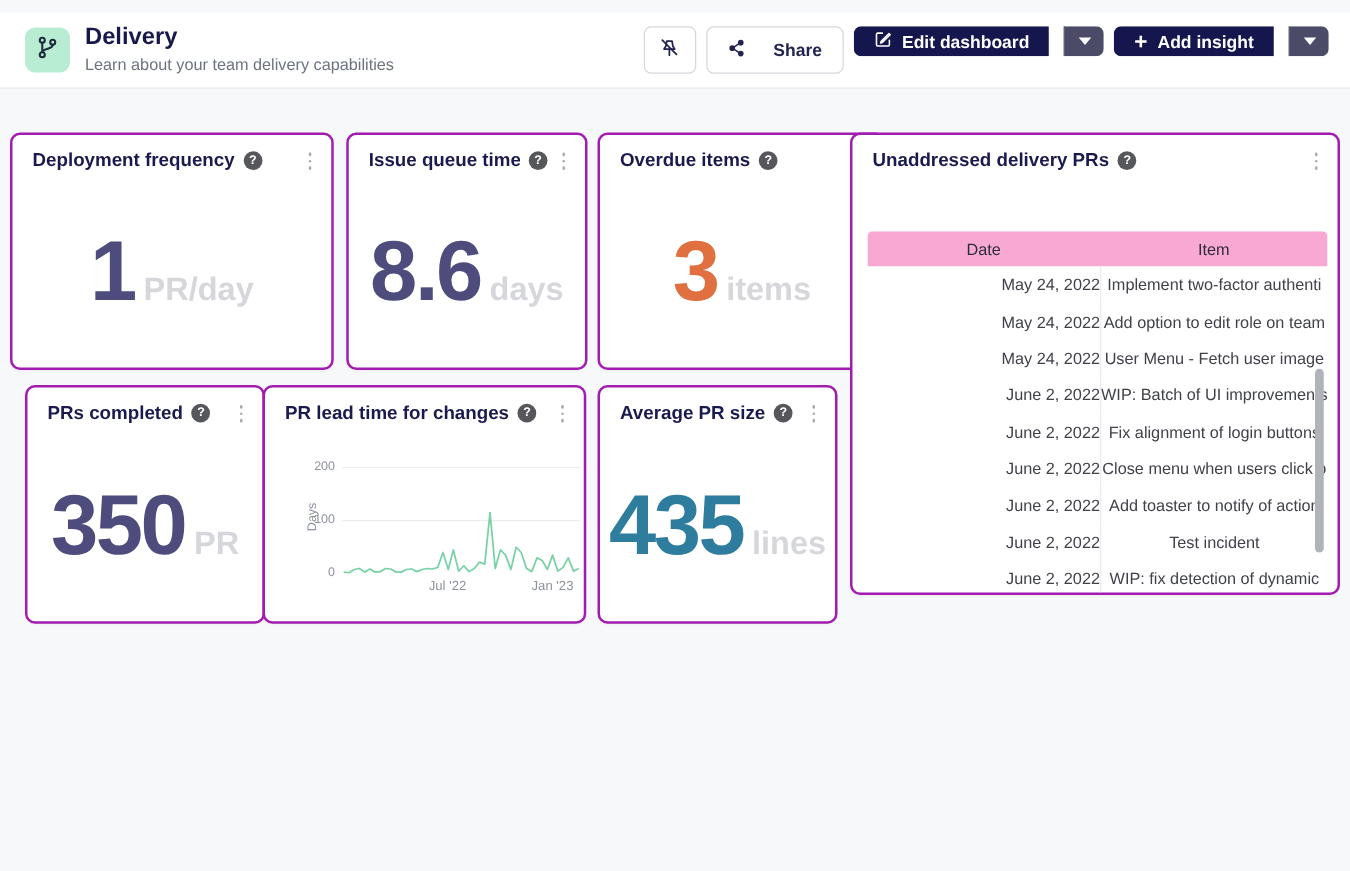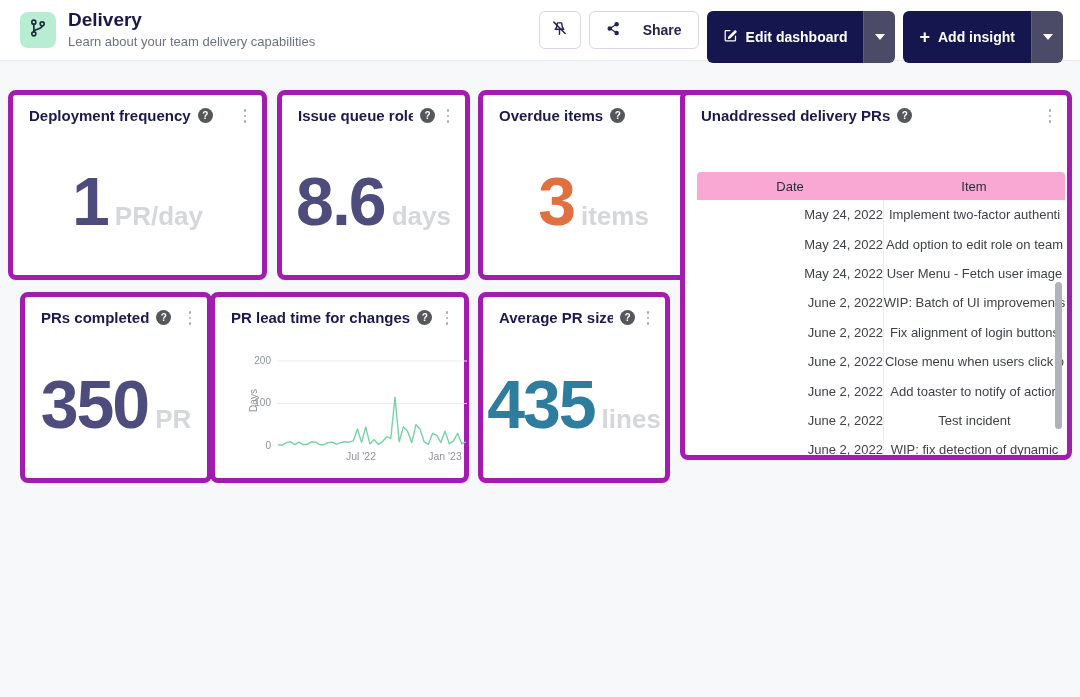--- a/index.html
+++ b/index.html
@@ -6,55 +6,56 @@
   html,body { width:1080px; height:697px; }
   body {
     position:relative; overflow:hidden;
     background:#f7f8fa;
     font-family:"Liberation Sans", sans-serif;
     color:#1b1a4e;
   }
 
   
   .header {
-    position:absolute; left:0; top:0; width:1080px; height:61px;
+    position:absolute; left:0; top:10px; width:1080px; height:61px;
     background:#ffffff; border-bottom:1px solid #e8e9ee;
   }
   .app-icon {
     position:absolute; left:20px; top:12px; width:36px; height:36px;
     background:#b9edd3; border-radius:8px;
     display:flex; align-items:center; justify-content:center;
   }
   .page-title { position:absolute; left:68px; top:9px; font-size:19px; font-weight:700; color:#19184a; }
   .page-subtitle { position:absolute; left:68px; top:34px; font-size:13px; color:#6b7280; }
 
   .toolbar { position:absolute; right:17px; top:11px; display:flex; gap:8px; height:38px; }
   .btn {
     display:flex; align-items:center; justify-content:center; gap:8px;
     height:38px; border-radius:6px; font-size:14px; font-weight:600; cursor:pointer;
   }
   .btn-ghost { background:#ffffff; border:1px solid #d5d7dd; color:#232350; }
   .btn-pin { width:42px; }
   .btn-share { padding:0 16px;gap:22px; }
-  .split { display:flex; height:52px; border-radius:6px; overflow:hidden; }
+  .split { display:flex; height:24px; border-radius:6px; overflow:hidden;gap:12px; }
   .split .main {
     background:#16164e; color:#ffffff; display:flex; align-items:center; gap:8px;
     padding:0 16px; font-size:14px; font-weight:600; cursor:pointer;
   }
   .split .caret {
     background:#4b4b68; width:32px; display:flex; align-items:center; justify-content:center;
     border-left:1px solid #5d5d78; cursor:pointer;
   }
   .chev { width:0; height:0; border-left:5px solid transparent; border-right:5px solid transparent; border-top:6px solid #ffffff; }
   .plus-glyph { font-size:18px; font-weight:700; line-height:1; }
 
   
   .card {
-    position:absolute; background:#ffffff; border:5px solid #a21caf; border-radius:8px;
+    position:absolute; background:#ffffff; border:2px solid #a21caf; border-radius:8px;
     box-shadow:0 1px 2px rgba(20,20,60,0.03);
+    margin-top:16px;
   }
   .c1 { left:8px;   top:90px;  width:259px; height:190px; }
   .c2 { left:277px; top:90px;  width:193px; height:190px; }
   .c3 { left:478px; top:90px;  width:231px; height:190px; }
   .c4 { left:680px; top:90px;  width:392px; height:370px; overflow:hidden; }
   .c5 { left:20px;   top:292px; width:192px; height:191px; }
   .c6 { left:210px; top:292px; width:259px; height:191px; }
   .c7 { left:478px; top:292px; width:192px; height:191px; }
 
   .card-title-row { position:absolute; left:16px; top:12px; right:30px; display:flex; align-items:center; gap:7px; }
@@ -186,21 +187,21 @@
   <div class="metric">
     <div class="metric-inner">
       <span class="metric-value">1</span>
       <span class="metric-unit">PR/day</span>
     </div>
   </div>
 </div>
 
 <div class="card c2">
   <div class="card-title-row">
-    <span class="card-title">Issue queue role</span>
+    <span class="card-title">Issue queue time</span>
     <span class="help-badge">?</span>
   </div>
   <div class="kebab">
       <i></i>
       <i></i>
       <i></i>
     </div>
   <div class="metric">
     <div class="metric-inner">
       <span class="metric-value">8.6</span>

